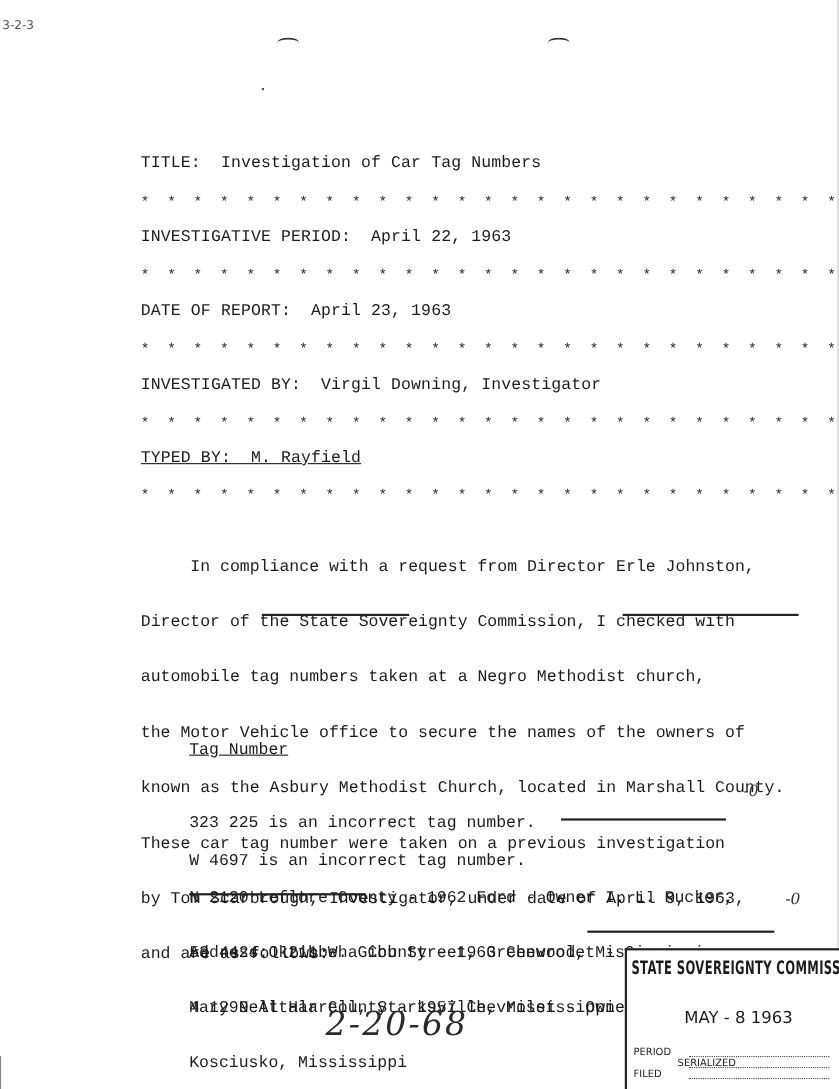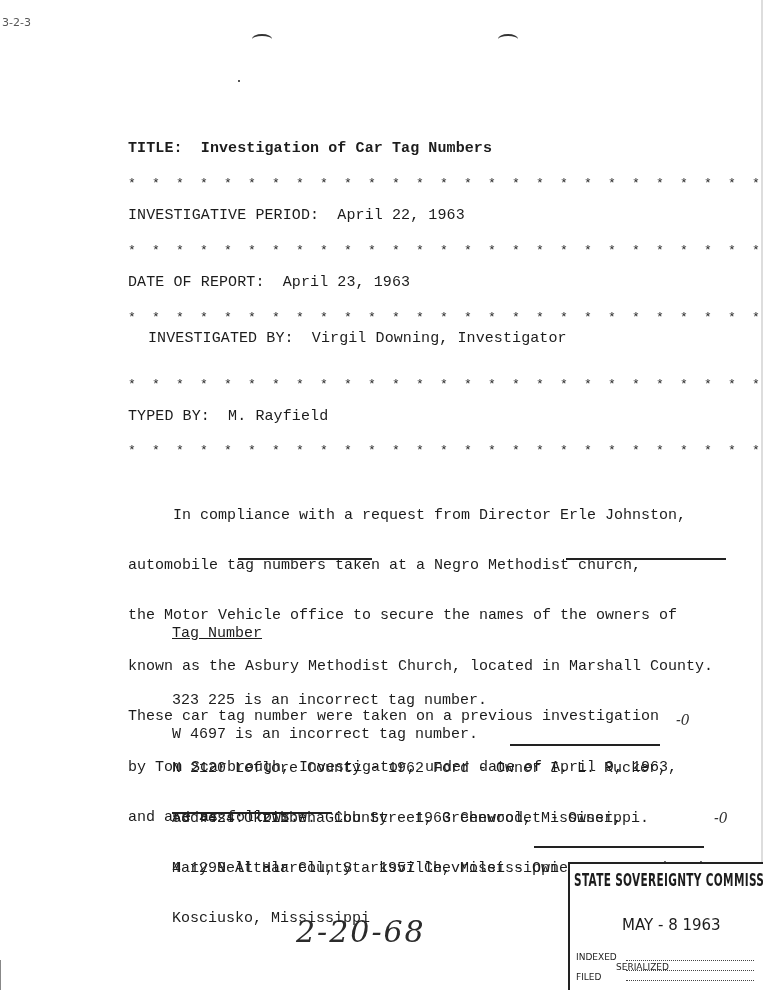--- a/index.html
+++ b/index.html
@@ -6,21 +6,21 @@
   body {
     width: 763px; height: 990px; position: relative; overflow: hidden;
     background: #ffffff;
     font-family: "Liberation Mono", "DejaVu Sans Mono", monospace;
     color: #1c1c1c;
   }
   .page { position: absolute; inset: 0; }
   .line { position: absolute; left: 128px; font-size: 15px; white-space: pre; letter-spacing: 0.1px; }
   .stars { position: absolute; left: 128px; font-size: 13px; white-space: pre; letter-spacing: 4.2px; color: #2a2a2a; }
   .para { position: absolute; left: 128px; top: 474px; width: 600px; font-size: 15px; line-height: 16.8px; white-space: pre; }
-  .tag-item { position: absolute; left: 172px; font-size: 15px; line-height: 16.8px; white-space: pre; }
+  .tag-item { position: absolute; left: 172px; font-size: 15px; line-height: 16.8px; white-space: pre; margin-top: 48px; }
   .u { text-decoration: underline; }
   .mark-top { position: absolute; top: 34px; width: 20px; height: 8px; border-top: 2px solid #333; border-radius: 50% 50% 0 0; }
   .corner-scribble { position: absolute; left: 2px; top: 16px; font-size: 11px; color: #555; font-family: "DejaVu Sans", sans-serif; }
   .dot { position: absolute; left: 238px; top: 80px; width: 2px; height: 2px; background: #555; }
   .stamp {
     position: absolute; left: 568px; top: 862px; width: 194px; height: 128px;
     border-left: 2px solid #222; border-top: 2px solid #222; background: #fff;
   }
   .stamp-title { position: absolute; left: 4px; top: 6px; font-family: "DejaVu Sans", sans-serif; font-weight: bold; font-size: 17px; transform: scaleX(0.62); transform-origin: left; white-space: nowrap; letter-spacing: 0.5px; }
   .stamp-date { position: absolute; left: 52px; top: 52px; font-family: "DejaVu Sans", sans-serif; font-size: 15px; }
@@ -36,33 +36,34 @@
 <body>
 
 <div class="page">
   <div class="edge-right"></div>
   <div class="edge-left"></div>
   <div class="corner-scribble">3-2-3</div>
   <div class="mark-top" style="left:252px;"></div>
   <div class="mark-top" style="left:498px;"></div>
   <div class="dot"></div>
 
-  <div class="line" style="top:140px;font-weight:bold;">TITLE:  Investigation of Car Tag Numbers</div>
+  <div class="line" style="top:140px;">TITLE:  Investigation of Car Tag Numbers</div>
   <div class="stars" style="top:176px;">* * * * * * * * * * * * * * * * * * * * * * * * * * * * * * *</div>
   <div class="line" style="top:207px;">INVESTIGATIVE PERIOD:  April 22, 1963</div>
   <div class="stars" style="top:243px;">* * * * * * * * * * * * * * * * * * * * * * * * * * * * * * *</div>
   <div class="line" style="top:274px;">DATE OF REPORT:  April 23, 1963</div>
   <div class="stars" style="top:310px;">* * * * * * * * * * * * * * * * * * * * * * * * * * * * * * *</div>
-  <div class="line" style="top:330px;margin-left:20px;">INVESTIGATED BY:  Virgil Downing, Investigator</div>
+  <div class="line" style="top:342px;">INVESTIGATED BY:  Virgil Downing, Investigator</div>
   <div class="stars" style="top:377px;">* * * * * * * * * * * * * * * * * * * * * * * * * * * * * * *</div>
-  <div class="line" style="top:408px;">TYPED BY:  M. Rayfield</div>
+  <div class="line" style="top:408px;text-decoration:underline;">TYPED BY:  M. Rayfield</div>
   <div class="stars" style="top:443px;">* * * * * * * * * * * * * * * * * * * * * * * * * * * * * * *</div>
 
   <div class="para">
     <div>     In compliance with a request from Director Erle Johnston,</div>
+    <div>Director of the State Sovereignty Commission, I checked with</div>
     <div>automobile tag numbers taken at a Negro Methodist church,</div>
     <div>the Motor Vehicle office to secure the names of the owners of</div>
     <div>known as the Asbury Methodist Church, located in Marshall County.</div>
     <div>These car tag number were taken on a previous investigation</div>
     <div>by Tom Scarbrough, Investigator, under date of April 9, 1963,</div>
     <div>and are as follows:</div>
   </div>
   <div class="ink" style="left:238px; top:558px; width:134px;"></div>
   <div class="ink" style="left:566px; top:558px; width:160px;"></div>
 
@@ -92,20 +93,20 @@
     <div>Kosciusko, Mississippi</div>
   </div>
   <div class="ink" style="left:534px; top:846px; width:170px;"></div>
   <div class="check" style="left:714px; top:810px;">-0</div>
 
   <div class="handwritten">2-20-68</div>
 
   <div class="stamp">
     <div class="stamp-title">STATE SOVEREIGNTY COMMISSION</div>
     <div class="stamp-date">MAY - 8 1963</div>
-    <div class="stamp-lbl" style="top:88px;">INDEXED</div>
+    <div class="stamp-lbl" style="top:88px;">PERIOD</div>
     <div class="stamp-dots" style="top:88px;"></div>
     <div class="stamp-lbl" style="top:98px;margin-left:40px;">SERIALIZED</div>
     <div class="stamp-dots" style="top:98px;"></div>
     <div class="stamp-lbl" style="top:108px;">FILED</div>
     <div class="stamp-dots" style="top:108px;"></div>
   </div>
 </div>
 
 </body></html>

